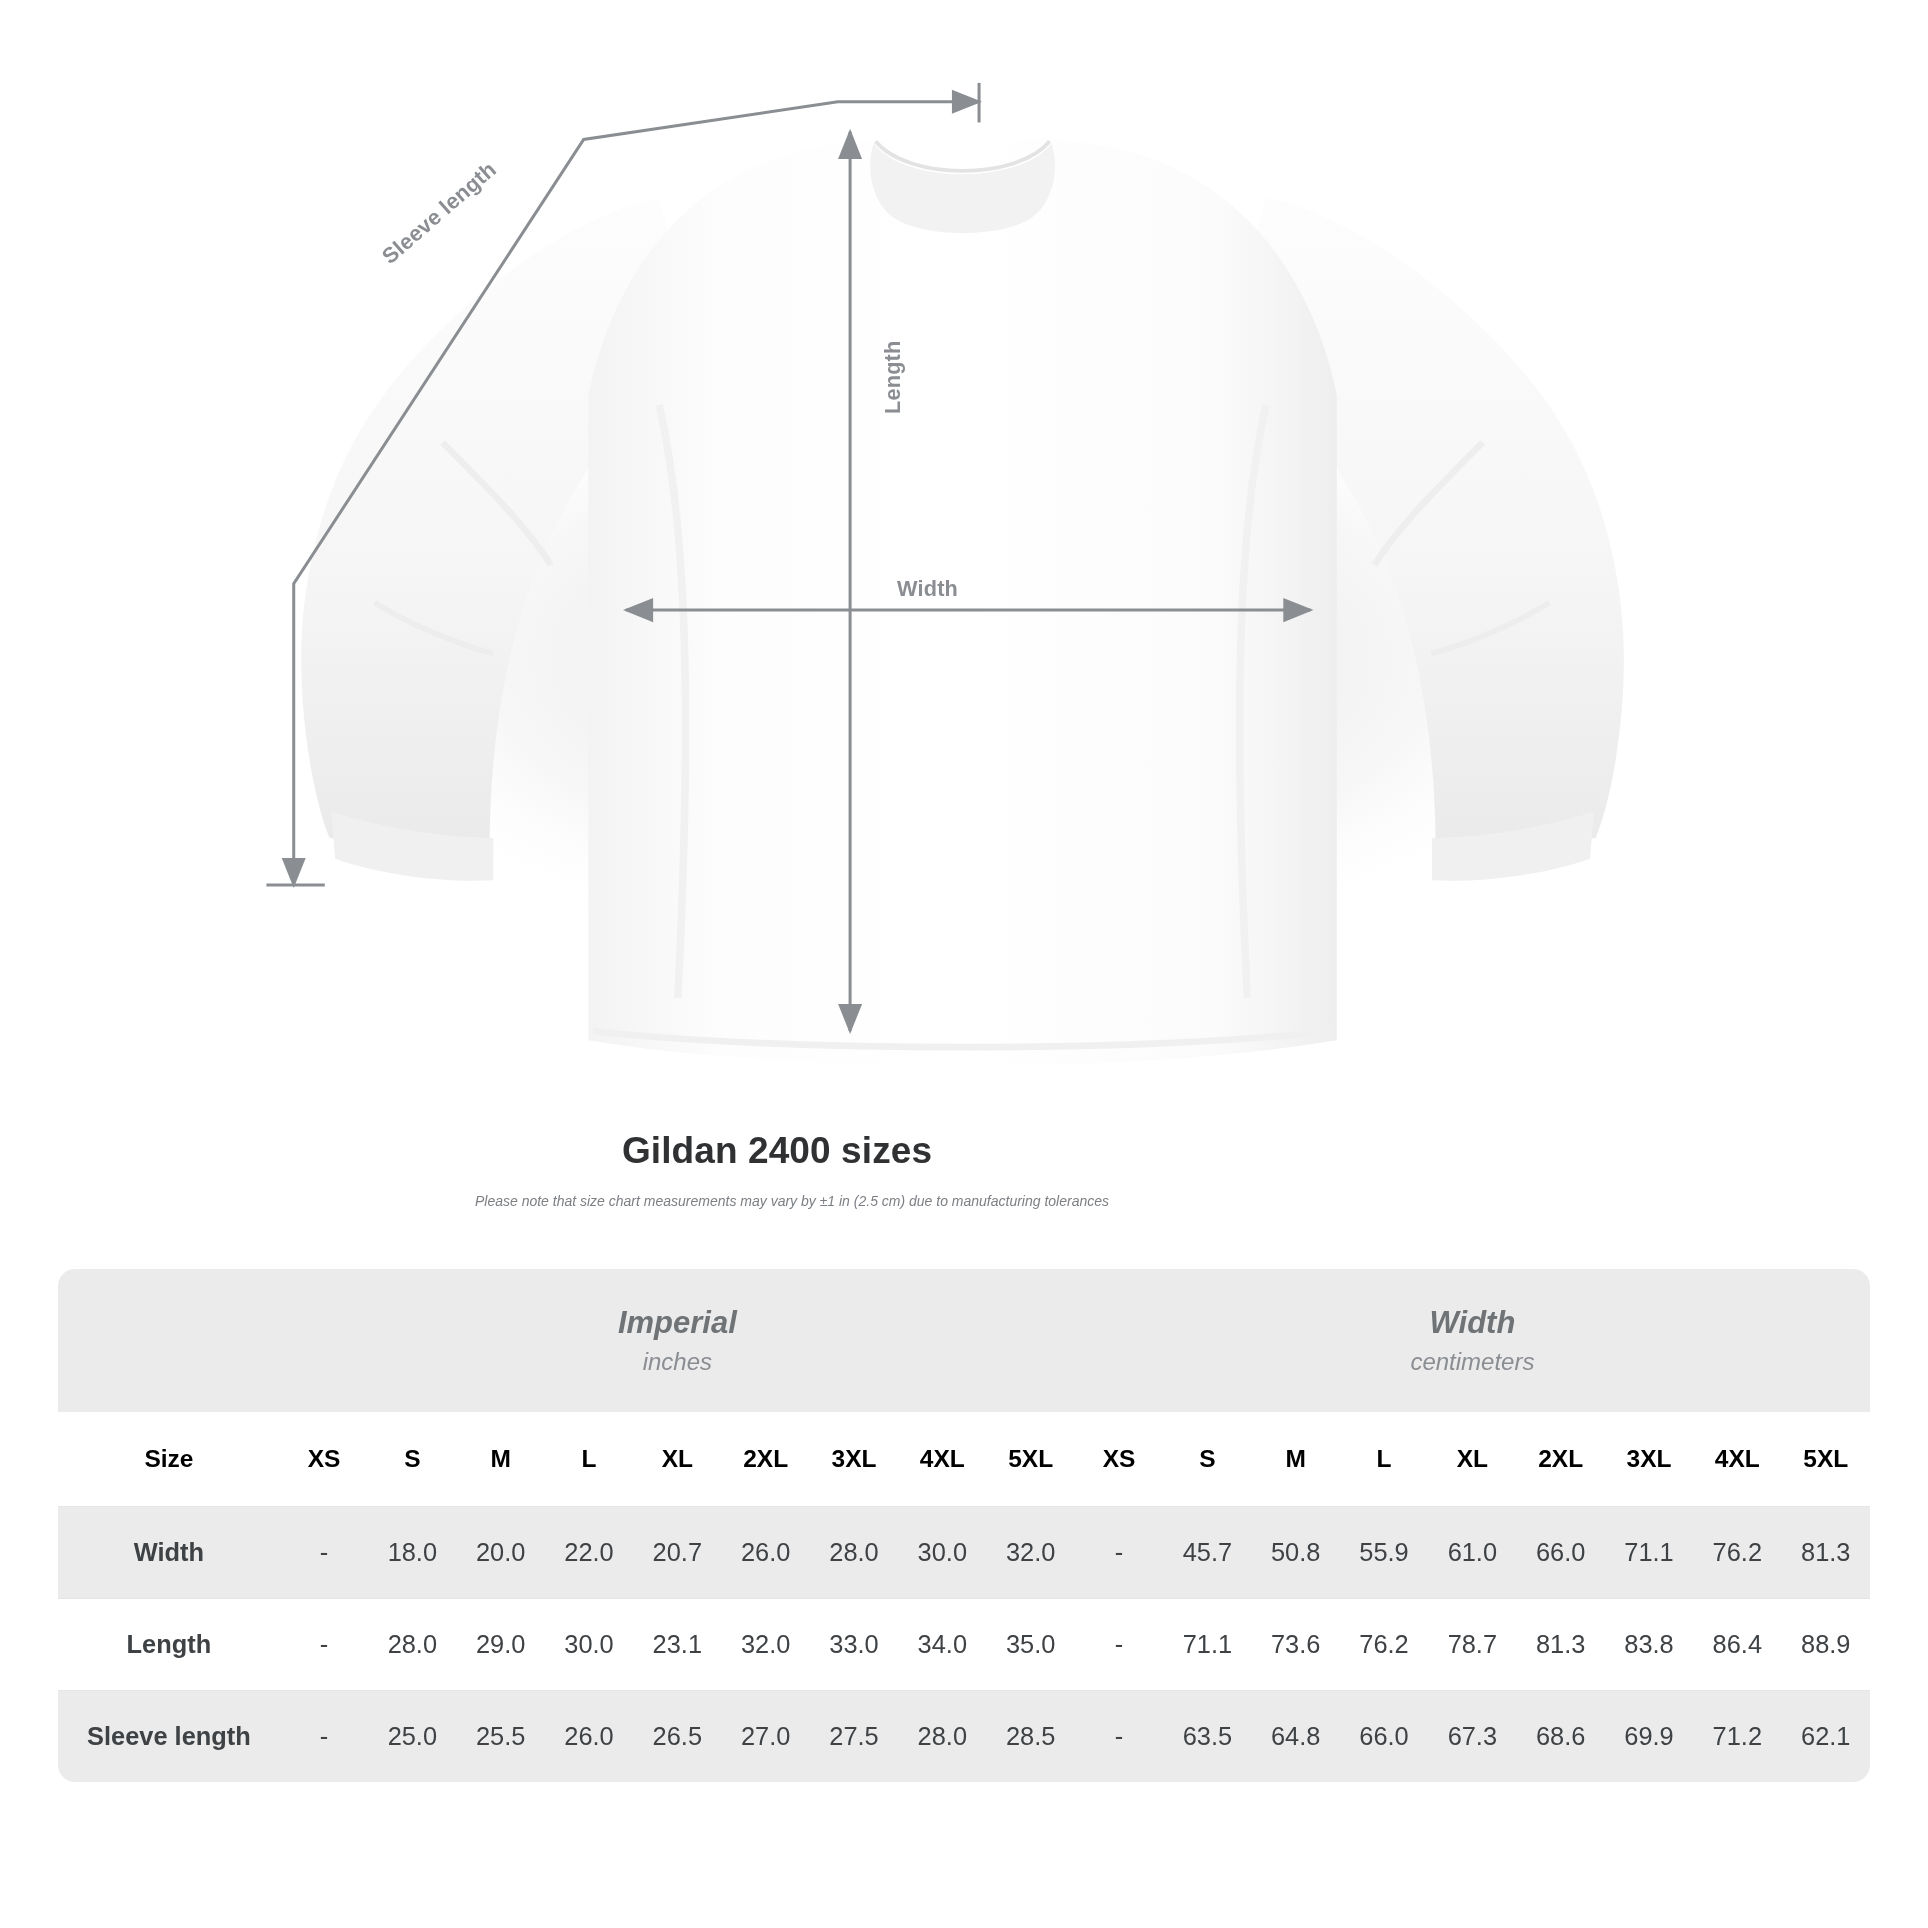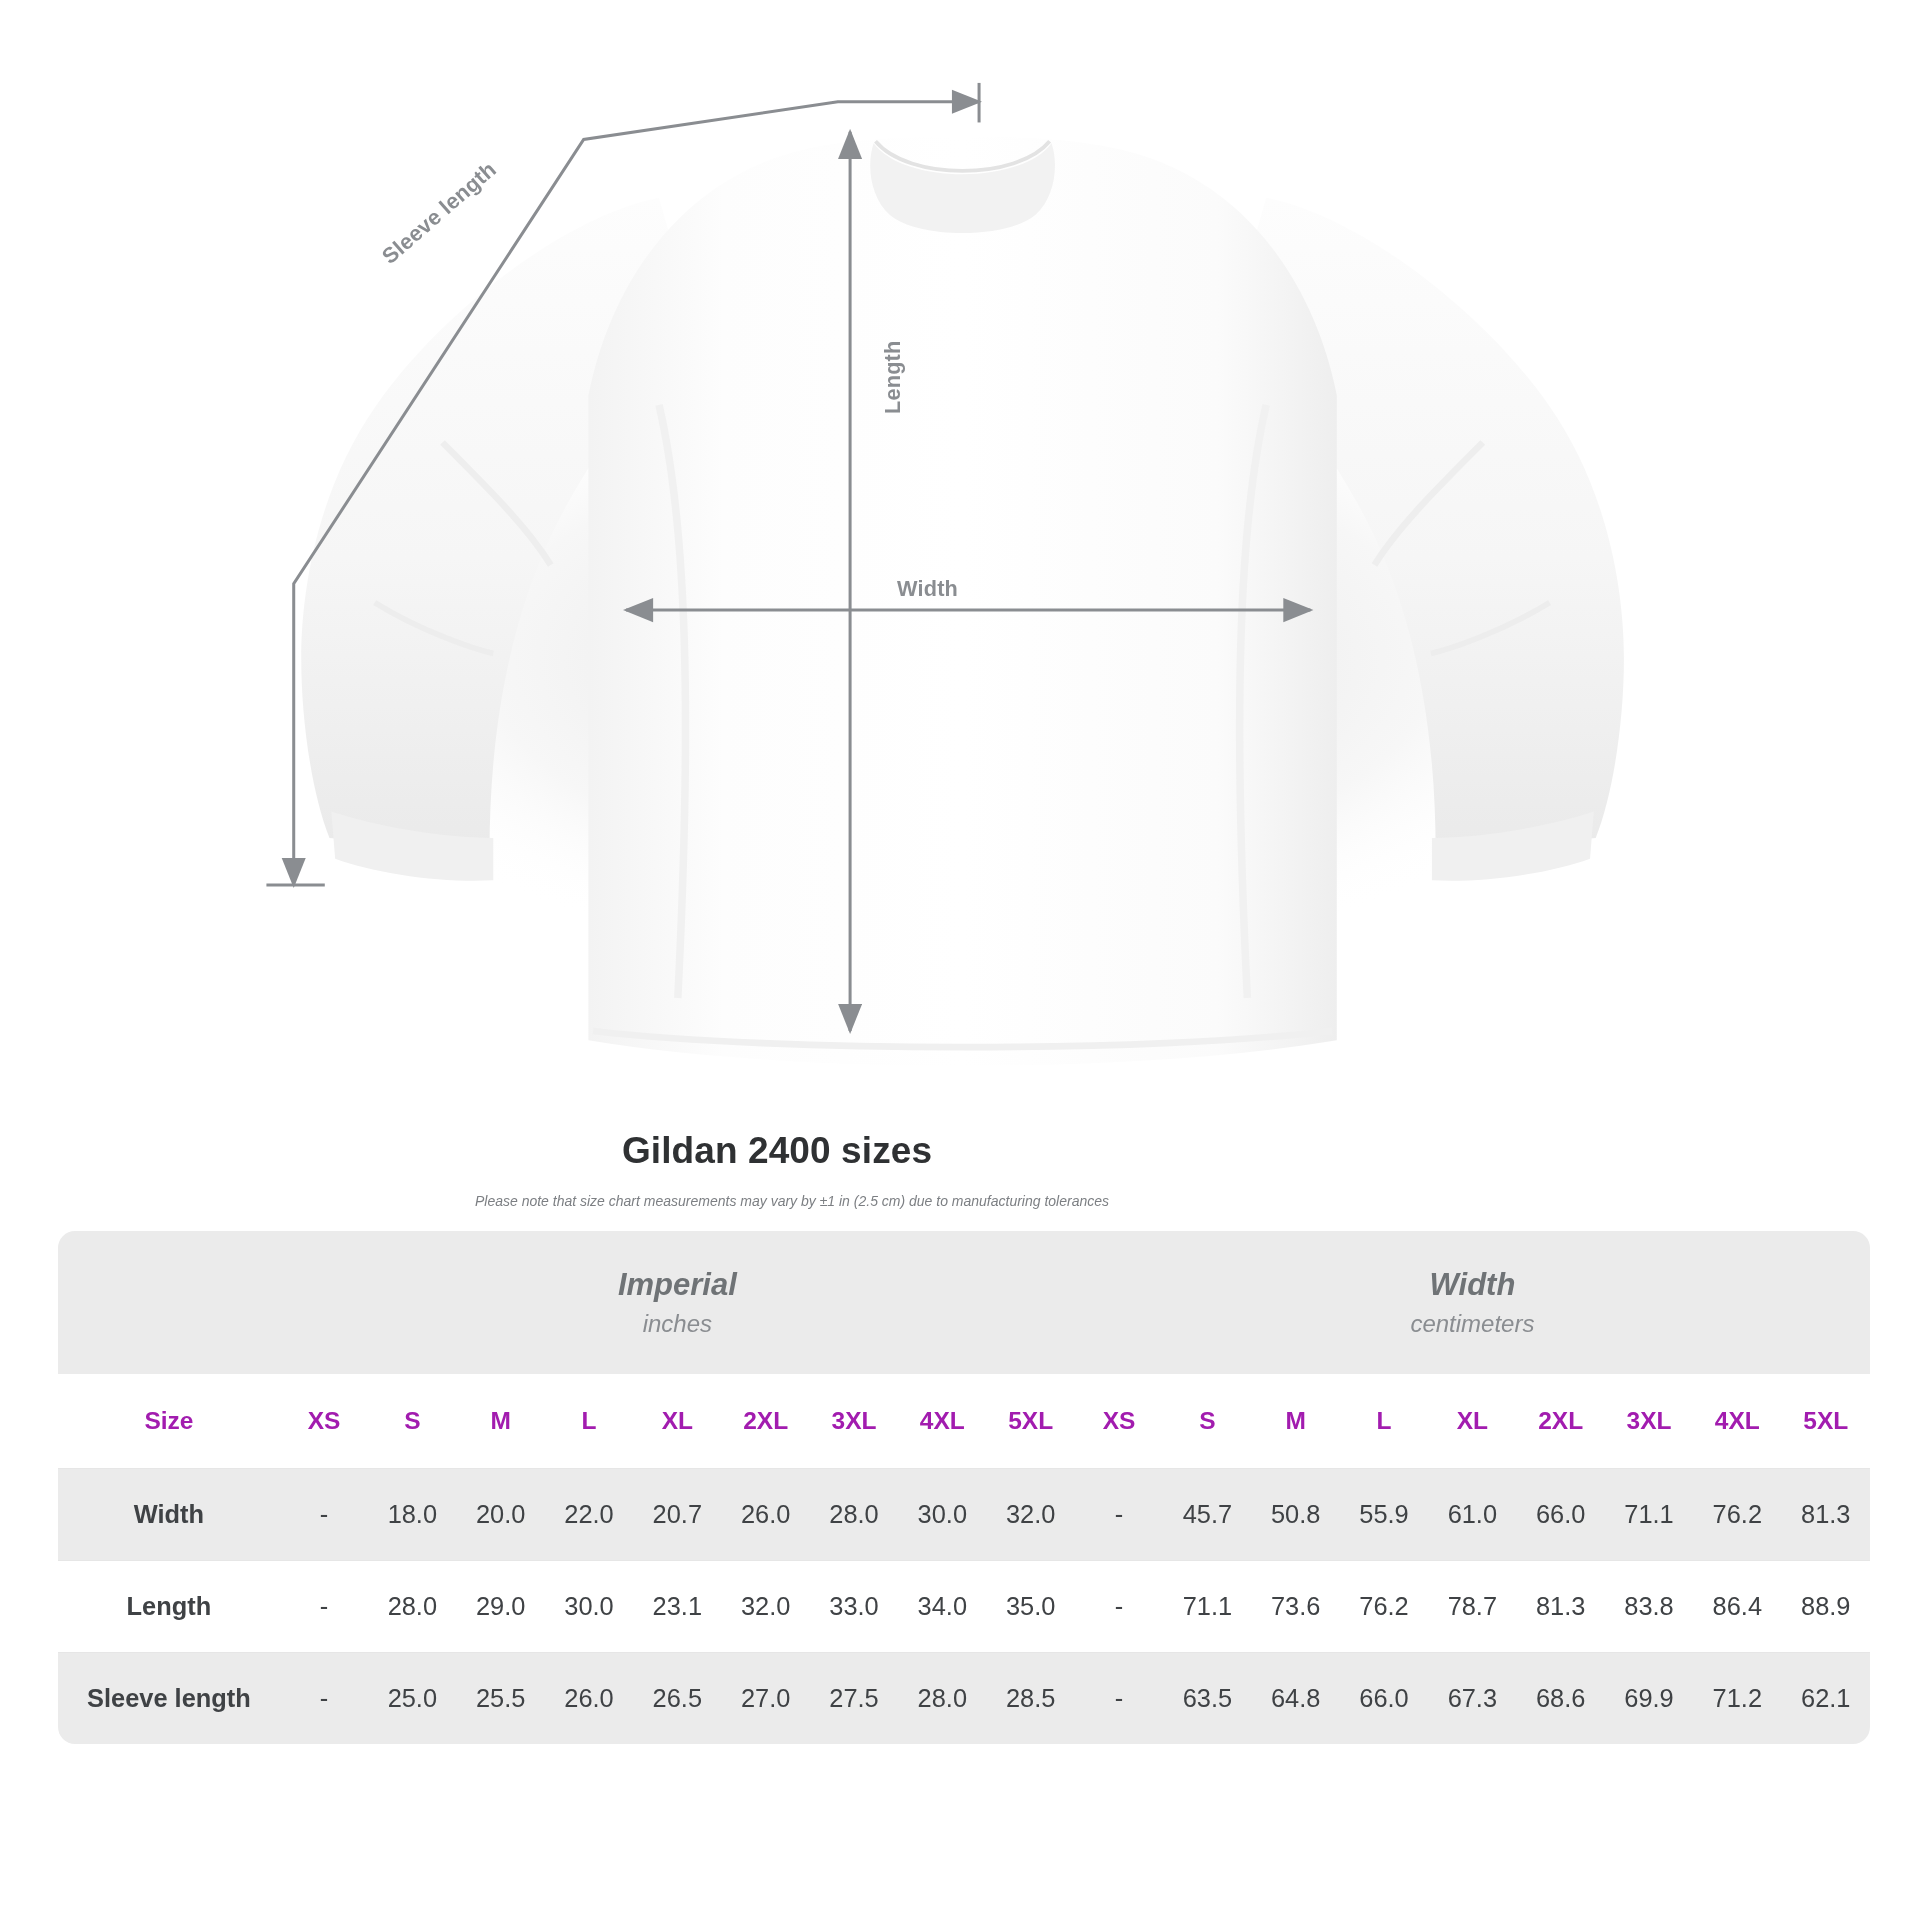--- a/index.html
+++ b/index.html
@@ -67,21 +67,21 @@
     margin-top: 21px;
     font-size: 14px;
     font-style: italic;
     color: #7c7f83;
     margin-left: 30px;
   }
 
   
   #table-wrap {
     position: absolute;
-    left: 58px; top: 1231px;
+    left: 58px; top: 1269px;
     width: 1812px;
   }
   table#size-table {
     width: 100%;
     border-collapse: collapse;
     table-layout: fixed;
     font-size: 23.5px;
     color: #4a4d50;
   }
   table#size-table tr.unit-row td {
@@ -104,21 +104,21 @@
     color: #8a8d91;
     margin-top: 7.5px;
   }
   #size-table td.corner-left { border-top-left-radius: 17px; }
   #size-table td.corner-right { border-top-right-radius: 17px; }
 
   #size-table tr.head-row td {
     height: 94px;
     text-align: center;
     font-weight: bold;
-    color: #a21caf;
+    color: #000000;
     font-size: 24.5px;
     background: #ffffff;
     border-bottom: 1.9px solid #e6e6e6;
   }
   #size-table tr.data-row td {
     height: 92px;
     text-align: center;
     font-size: 25.4px;
     color: #3f4245;
     border-bottom: 1.9px solid #e6e6e6;

